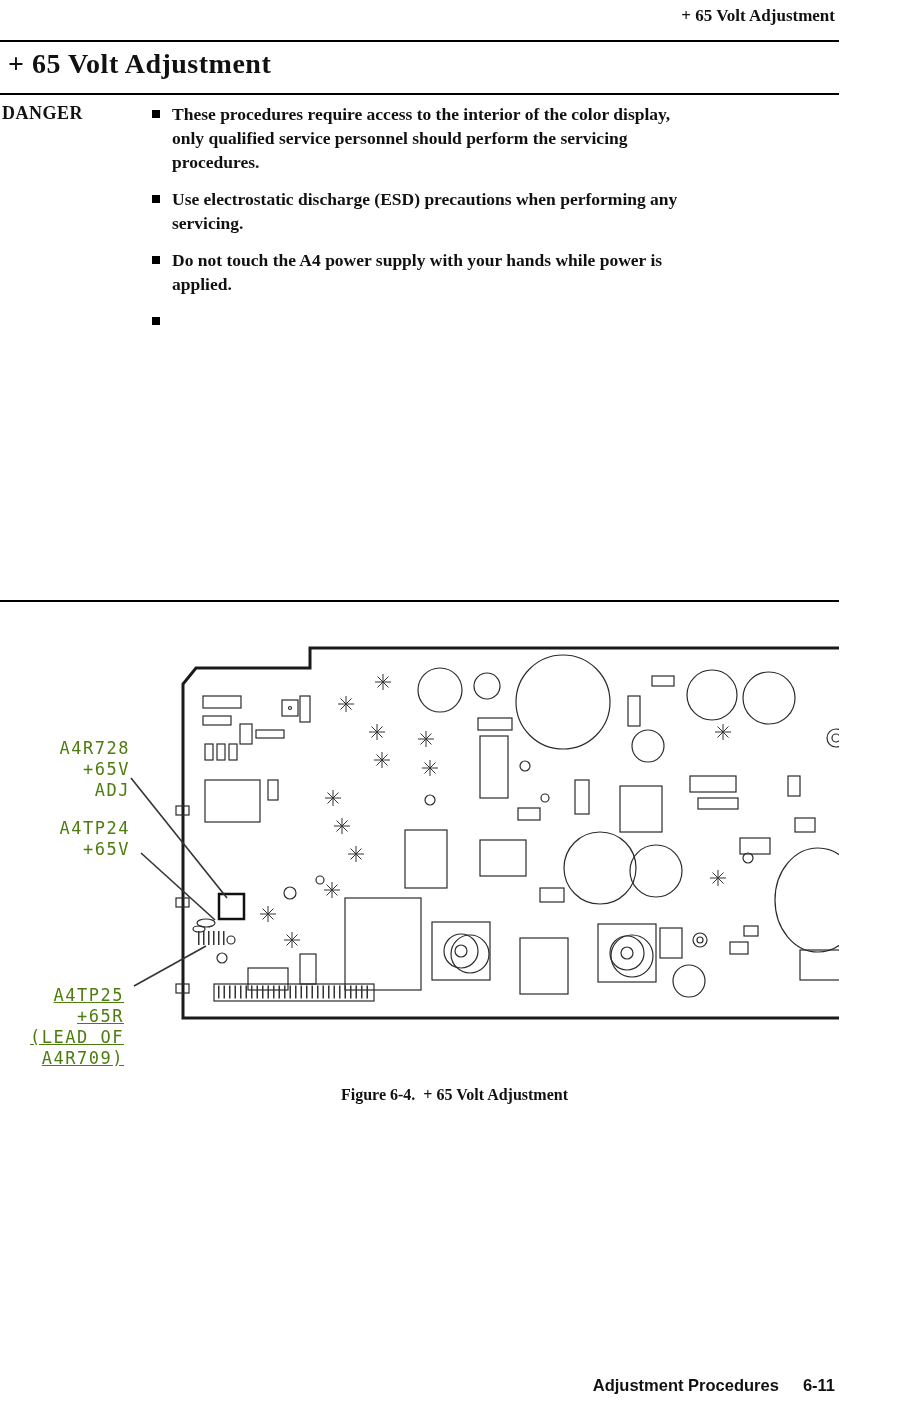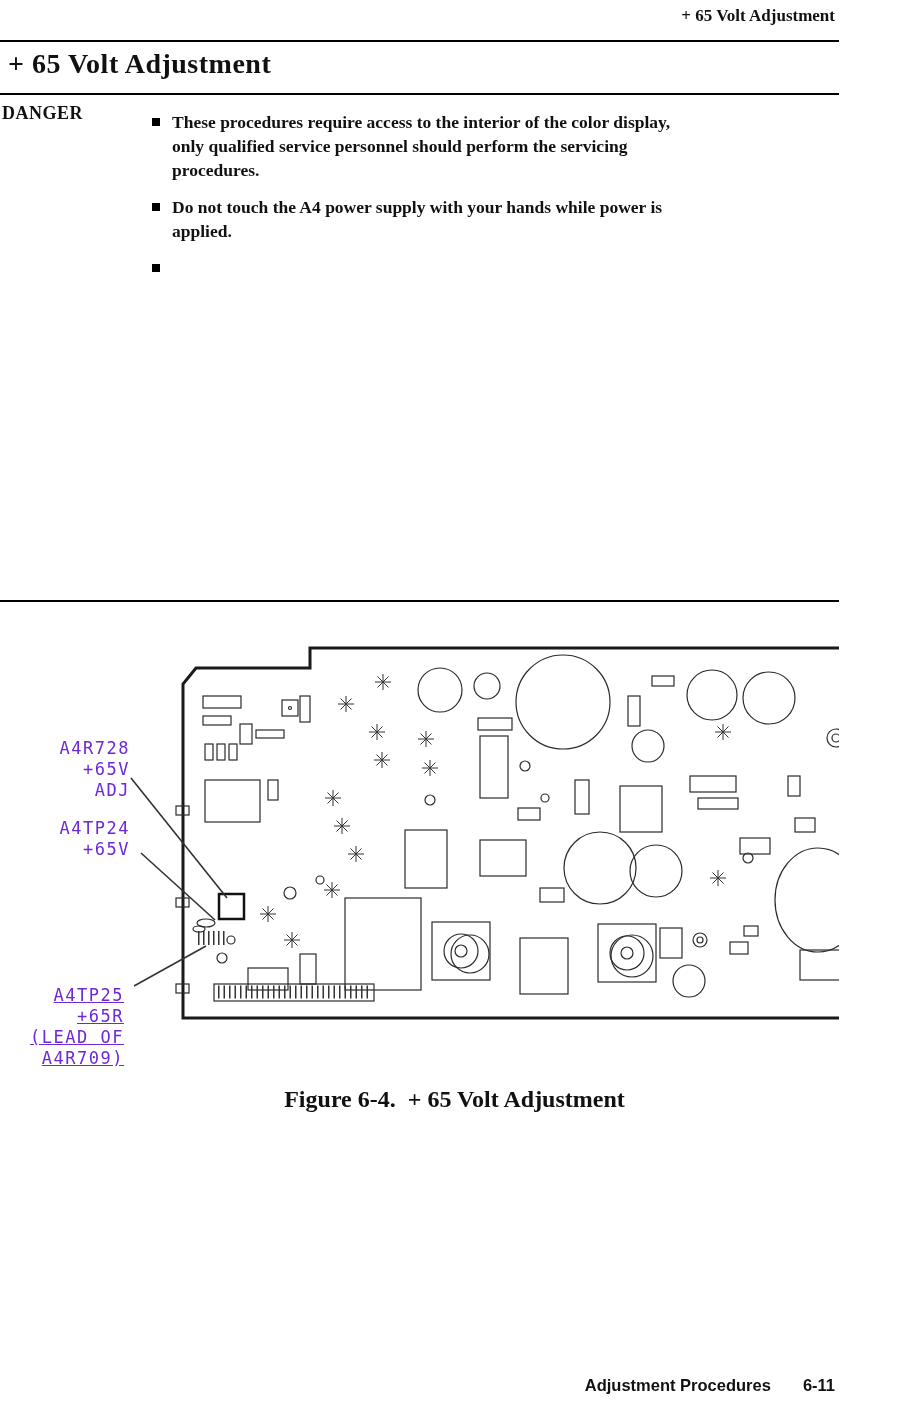--- a/index.html
+++ b/index.html
@@ -23,73 +23,78 @@
   .danger-label{
     position:absolute;top:103px;left:2px;
     font-size:18px;font-weight:bold;letter-spacing:.5px;
   }
   .warning-list{
     position:absolute;top:102px;left:150px;width:758px;
     list-style:none;margin:0;padding:0;
   }
   .warning-item{
     position:relative;padding-left:22px;margin-bottom:13px;
-    font-size:17.5px;font-weight:bold;line-height:24px;margin-top:8px;
+    font-size:17.5px;font-weight:bold;line-height:24px;
   }
   .bullet-square{
     position:absolute;left:2px;top:8px;width:8px;height:8px;background:#000;
   }
   .warning-text{white-space:pre-line;}
 
   .figure-area{position:absolute;left:0;top:640px;width:909px;height:440px;}
   .pcb-svg{position:absolute;left:0;top:0;}
   .pcb-svg .cmp{fill:none;stroke:#2b2b2b;stroke-width:1.2;}
   .pcb-svg .outline{fill:none;stroke:#1a1a1a;stroke-width:3;}
   .pcb-svg .pot{fill:none;stroke:#111;stroke-width:2.5;}
   .pcb-svg .leader{stroke:#333;stroke-width:1.6;}
   .pcb-svg .hatch{stroke:#333;}
 
   .pcb-label{
     position:absolute;
     font-family:"DejaVu Sans Mono","Liberation Mono",monospace;
-    font-size:17px;line-height:21px;letter-spacing:1.5px;color:#6d28d9;
+    font-size:17px;line-height:21px;letter-spacing:1.5px;color:#4d7c0f;
     white-space:pre;text-align:right;width:110px;
   }
   #label-r728{left:20px;top:738px;}
   #label-tp24{left:20px;top:818px;}
   #label-tp25{left:14px;top:985px;text-decoration:underline;}
 
   .figure-caption{
     position:absolute;top:1086px;left:0;width:909px;text-align:center;
-    font-size:24px;font-weight:bold;white-space:pre;
+    font-size:16px;font-weight:bold;white-space:pre;
   }
   .page-footer{
     position:absolute;top:1376px;right:4px;
     font-family:"Liberation Sans",sans-serif;font-size:16.5px;font-weight:bold;
   }
-  .page-footer .footer-page{margin-left:32px;}
+  .page-footer .footer-page{margin-left:24px;}
 </style>
 </head>
 <body>
 
 <div class="page">
 
   <div class="header-title">+ 65 Volt Adjustment</div>
   <div class="rule" id="rule-top"></div>
   <div class="section-title">+ 65 Volt Adjustment</div>
   <div class="rule" id="rule-title"></div>
 
   <div class="danger-label">DANGER</div>
 
   <ul class="warning-list">
     <li class="warning-item">
       <span class="bullet-square"></span>
       <span class="warning-text">These procedures require access to the interior of the color display,
 only qualified service personnel should perform the servicing
 procedures.</span>
+    </li>
+    <li class="warning-item">
+      <span class="bullet-square"></span>
+      <span class="warning-text">Use electrostatic discharge (ESD) precautions when performing any
+servicing.</span>
     </li>
     <li class="warning-item">
       <span class="bullet-square"></span>
       <span class="warning-text">Do not touch the A4 power supply with your hands while power is
 applied.</span>
     </li>
     <li class="warning-item">
       <span class="bullet-square"></span>
     </li>
   </ul>

